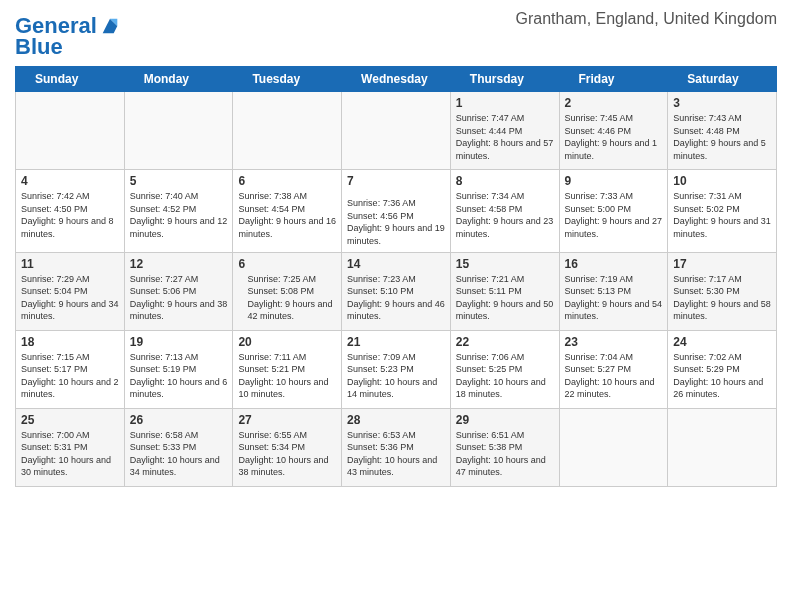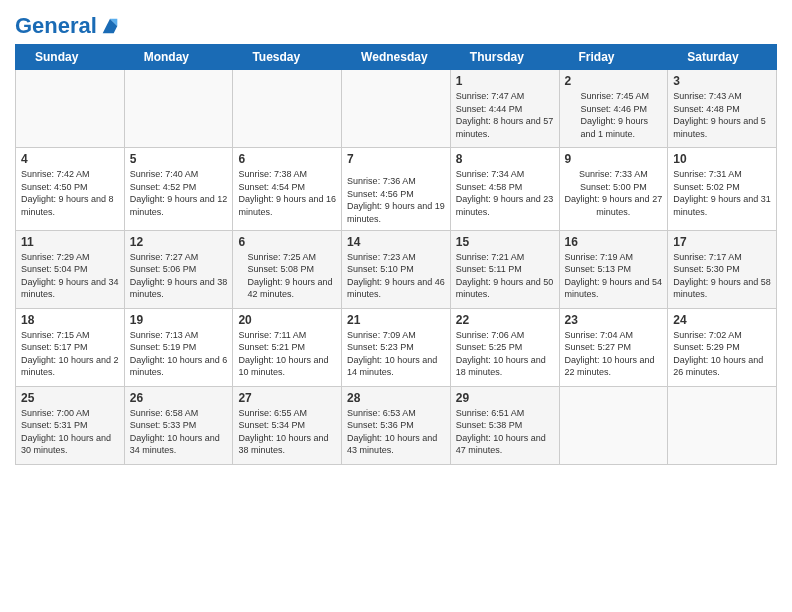--- a/index.html
+++ b/index.html
@@ -103,23 +103,25 @@
       <div>
         <div style="display:flex;align-items:center;">
           <span class="logo-text">
             <span class="blue">General</span>
           </span>
           <svg class="logo-icon" viewBox="0 0 30 30" xmlns="http://www.w3.org/2000/svg">
             <polygon points="5,25 15,5 25,15 20,25" fill="#1a6bb5"></polygon>
             <polygon points="15,5 25,5 25,15" fill="#5aaeee"></polygon>
           </svg>
         </div>
+        <div style="font-size:22px;font-weight:bold;color:#1a6bb5;margin-top:-4px;">Blue</div>
       </div>
     </div>
     <div class="title-section">
+      <div class="location-title">Grantham, England, United Kingdom</div>
     </div>
   </div>
 
   <table>
     <thead>
       <tr>
       <th>Sunday</th>
           <th>Monday</th>
           <th>Tuesday</th>
           <th>Wednesday</th>
@@ -135,21 +137,21 @@
           <td class="empty-cell"></td>
           <td class="empty-cell"></td>
           <td>
             <span class="day-number">1</span>
             <div class="day-info" style="white-space: pre-line;">Sunrise: 7:47 AM
 Sunset: 4:44 PM
 Daylight: 8 hours and 57 minutes.</div>
           </td>
           <td>
             <span class="day-number">2</span>
-            <div class="day-info" style="white-space: pre-line; margin-left: 16px;">Sunrise: 7:45 AM
+            <div class="day-info" style="white-space: pre-line;">Sunrise: 7:45 AM
 Sunset: 4:46 PM
 Daylight: 9 hours and 1 minute.</div>
           </td>
           <td>
             <span class="day-number">3</span>
             <div class="day-info" style="white-space: pre-line;">Sunrise: 7:43 AM
 Sunset: 4:48 PM
 Daylight: 9 hours and 5 minutes.</div>
           </td>
         </tr>
@@ -179,21 +181,21 @@
 Daylight: 9 hours and 19 minutes.</div>
           </td>
           <td>
             <span class="day-number">8</span>
             <div class="day-info" style="white-space: pre-line;">Sunrise: 7:34 AM
 Sunset: 4:58 PM
 Daylight: 9 hours and 23 minutes.</div>
           </td>
           <td>
             <span class="day-number">9</span>
-            <div class="day-info" style="white-space: pre-line; text-align: center;">Sunrise: 7:33 AM
+            <div class="day-info" style="white-space: pre-line;">Sunrise: 7:33 AM
 Sunset: 5:00 PM
 Daylight: 9 hours and 27 minutes.</div>
           </td>
           <td>
             <span class="day-number">10</span>
             <div class="day-info" style="white-space: pre-line;">Sunrise: 7:31 AM
 Sunset: 5:02 PM
 Daylight: 9 hours and 31 minutes.</div>
           </td>
         </tr>

